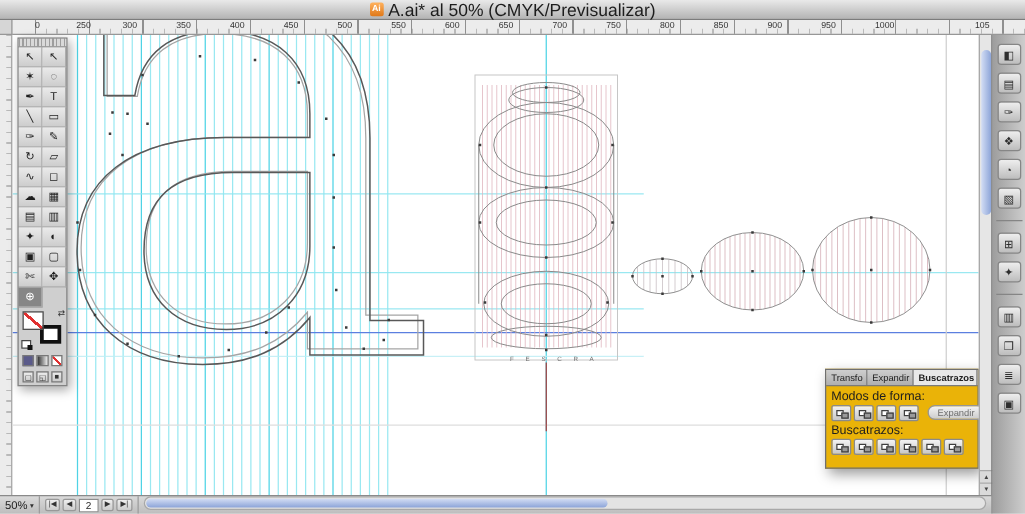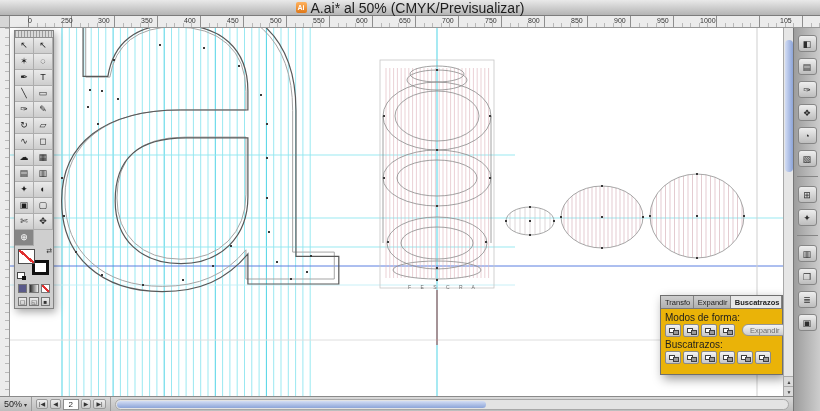--- a/index.html
+++ b/index.html
@@ -90,21 +90,21 @@
   .vscroll{position:absolute;left:783px;top:28px;width:10px;height:368px;background:#e6e6e6;border-left:1px solid #a8a8a8;}
   .vthumb{position:absolute;left:1px;top:12px;width:8px;height:132px;border-radius:4px;
     background:linear-gradient(90deg,#d3ddf4,#8ca4d8);}
   .vs-arrow{position:absolute;left:0;width:10px;height:10px;font-size:5px;color:#444;
     display:flex;align-items:center;justify-content:center;background:#dadada;border-top:1px solid #aaa;}
   .vs-up{bottom:10px;} .vs-down{bottom:0;}
 
   
   .statusbar{position:absolute;left:0;top:396px;width:793px;height:15px;
     background:linear-gradient(#dadada,#bdbdbd);border-top:1px solid #8a8a8a;
-    display:flex;align-items:center;font-size:9px;color:#1e1e1e;}
+    display:flex;align-items:flex-start;font-size:9px;color:#1e1e1e;}
   .zoom-ctl{display:flex;align-items:center;gap:2px;padding:0 4px;border-right:1px solid #9c9c9c;height:100%;}
   .dd{font-size:6px;color:#333;}
   .nav{display:flex;align-items:center;gap:2px;padding:0 4px;border-right:1px solid #9c9c9c;height:100%;}
   .navb{font-size:6px;color:#333;background:linear-gradient(#eee,#ccc);border:1px solid #999;
     border-radius:2px;padding:1px 2px;line-height:1;}
   .page-field{width:16px;height:11px;background:#fff;border:1px solid #8d8d8d;font-size:8px;
     display:flex;align-items:center;justify-content:center;}
   .status-field{position:relative;width:118px;height:100%;display:flex;align-items:center;padding-left:10px;gap:0;}
   .status-pop{position:absolute;right:4px;font-size:8px;color:#000;}
   .hscroll{flex:1;height:11px;margin:0 4px;background:#e3e3e3;border:1px solid #a8a8a8;border-radius:6px;position:relative;}

